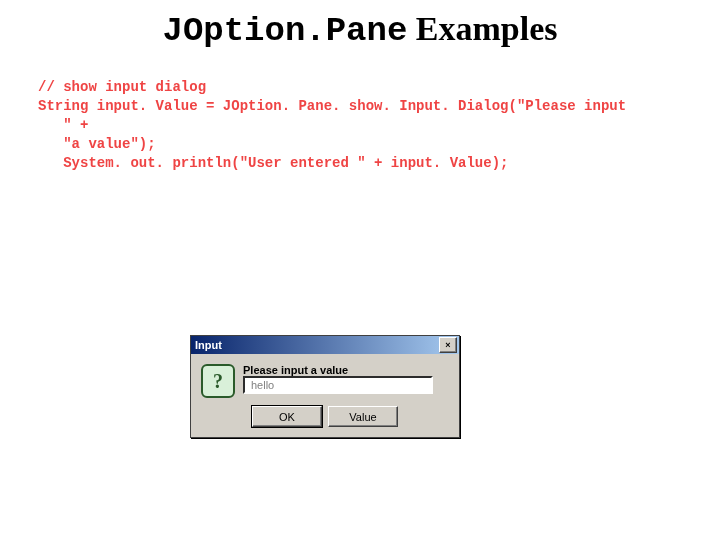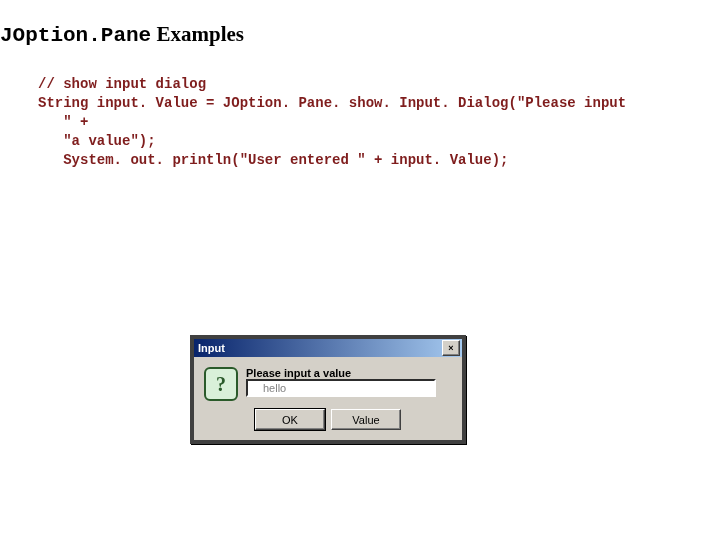--- a/index.html
+++ b/index.html
@@ -6,45 +6,45 @@
     margin: 0;
     padding: 0;
     width: 720px;
     height: 540px;
     background: #fff;
     font-family: "Courier New", monospace;
     position: relative;
     overflow: hidden;
   }
   .title {
-    text-align: left;
-    font-size: 21px;
+    text-align: center;
+    font-size: 34px;
     font-weight: bold;
-    margin-top: 22px;
+    margin-top: 10px;
     color: #000;
   }
   .title-code { font-family: "Courier New", monospace; }
   .title-word { font-family: Georgia, "Times New Roman", serif; }
   .code-block {
     margin: 28px 0 0 38px;
     font-size: 14px;
     font-weight: bold;
     line-height: 1.35;
-    color: #7f1d1d;
+    color: #ef4444;
     white-space: pre;
   }
   .dialog-wrap {
     position: absolute;
     left: 190px;
     top: 335px;
   }
   .dialog {
     width: 268px;
     background: #d4d0c8;
-    border: 4px solid #404040;
+    border: 1px solid #404040;
     box-shadow: 1px 1px 0 #000;
     font-family: Tahoma, Arial, sans-serif;
     font-size: 11px;
   }
   .titlebar {
     background: linear-gradient(to right, #08246b, #a6caf0);
     color: #fff;
     height: 18px;
     display: flex;
     align-items: center;
@@ -99,21 +99,21 @@
   }
   .text-input {
     width: 190px;
     height: 18px;
     background: #fff;
     border: 2px inset #fff;
     border-top-color: #808080;
     border-left-color: #808080;
     font-family: Tahoma, Arial, sans-serif;
     font-size: 11px;
-    padding: 0 15px;
+    padding: 0 6px;
     box-sizing: border-box;
     color: #808080;
   }
   .button-row {
     display: flex;
     justify-content: center;
     gap: 6px;
     padding: 0 0 10px 0;
   }
   .win-btn {

